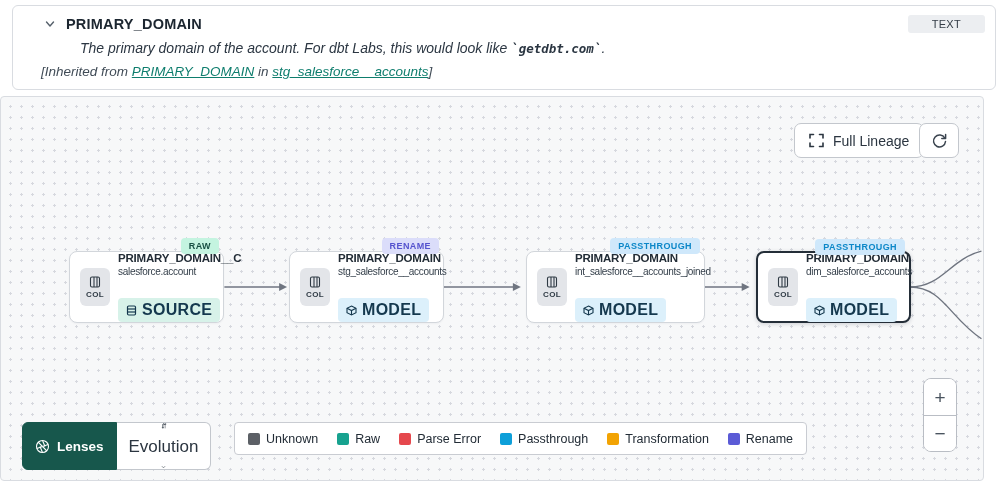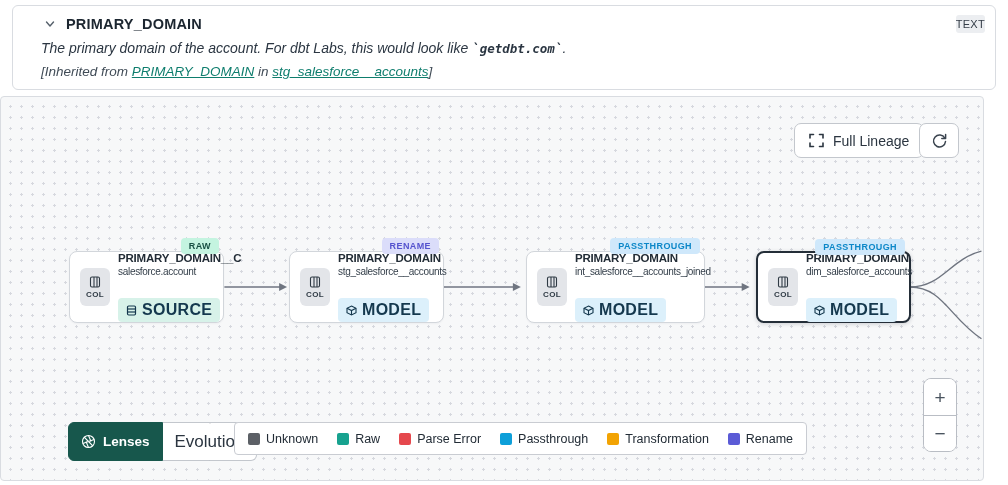--- a/index.html
+++ b/index.html
@@ -7,22 +7,22 @@
     font-family: "Liberation Sans", sans-serif; color: #2a333d; }
 
   
   .header-card { position: absolute; left: 12px; top: 5px; width: 984px; height: 85px;
     background: #fff; border: 1px solid #d9dce1; border-radius: 6px; padding: 9px 10px 8px 28px; }
   .header-row { display: flex; align-items: center; }
   .chev-btn { width: 18px; height: 18px; border: none; background: transparent; cursor: pointer;
     display: inline-flex; align-items: center; justify-content: center; color: #55606b; }
   .hdr-title { font-size: 14.5px; font-weight: 700; color: #1c2630; margin-left: 7px; letter-spacing: .2px; }
   .type-badge { margin-left: auto; background: #eceef1; color: #343d47; font-size: 11px;
-    font-weight: 400; padding: 3px 0; border-radius: 3px; letter-spacing: .3px; }
-  .hdr-desc { font-size: 14px; font-style: italic; color: #2b3642; margin-top: 7px; }
+    font-weight: 400; padding: 3px 24px; border-radius: 3px; letter-spacing: .3px; }
+  .hdr-desc { font-size: 14px; font-style: italic; color: #2b3642; margin-top: 7px; margin-left: 39px; }
   .hdr-desc code { font-family: "DejaVu Sans Mono", monospace; font-weight: 700; font-size: 12.5px; }
   .hdr-inherited { font-size: 13.5px; font-style: italic; color: #414c57; margin-top: 8px; }
   .hdr-inherited a { color: #0e7d6d; text-decoration: underline; cursor: pointer; }
 
   
   .canvas { position: absolute; left: 0; top: 96px; width: 984px; height: 385px;
     background: #f7f8f9; border: 1px solid #d9dce1; border-radius: 4px;
     background-image: radial-gradient(#d6d8de 1px, transparent 1.2px);
     background-size: 11px 11px; background-position: 4px 4px; }
   .edges { position: absolute; left: 0; top: 0; width: 100%; height: 100%; pointer-events: none; }
@@ -61,21 +61,21 @@
   .pill.model { background: #dcf0fb; }
 
   
   .zoom-stack { position: absolute; left: 922px; top: 281px; width: 34px;
     border: 1px solid #b9bdc4; border-radius: 8px; background: #fff; overflow: hidden; }
   .zoom-btn { display: block; width: 100%; height: 36px; background: #fff; border: none;
     font-size: 19px; color: #4a545f; cursor: pointer; font-family: inherit; line-height: 1; }
   .zoom-btn + .zoom-btn { border-top: 1px solid #b9bdc4; }
 
   
-  .lens-group { position: absolute; left: 21px; top: 325px; height: 39px; display: inline-flex; margin-left: 46px; }
+  .lens-group { position: absolute; left: 21px; top: 325px; height: 48px; display: inline-flex; }
   .lenses-btn { display: inline-flex; align-items: center; gap: 7px; padding: 0 12px;
     background: #17574c; color: #fff; border: 1px solid #17574c; border-radius: 6px 0 0 6px;
     font-size: 13.5px; font-weight: 700; cursor: pointer; font-family: inherit; }
   .lens-select { display: inline-flex; align-items: center; gap: 8px; padding: 0 12px;
     background: #fff; color: #2b3540; border: 1px solid #c3c7cd; border-left: none;
     border-radius: 0 6px 6px 0; font-size: 17px; cursor: pointer; font-family: inherit; flex-direction: column; }
 
   .legend { position: absolute; left: 233px; top: 325px; height: 33px; display: inline-flex;
     align-items: center; gap: 19px; padding: 0 13px; background: #fff;
     border: 1px solid #c9ccd2; border-radius: 4px; }

